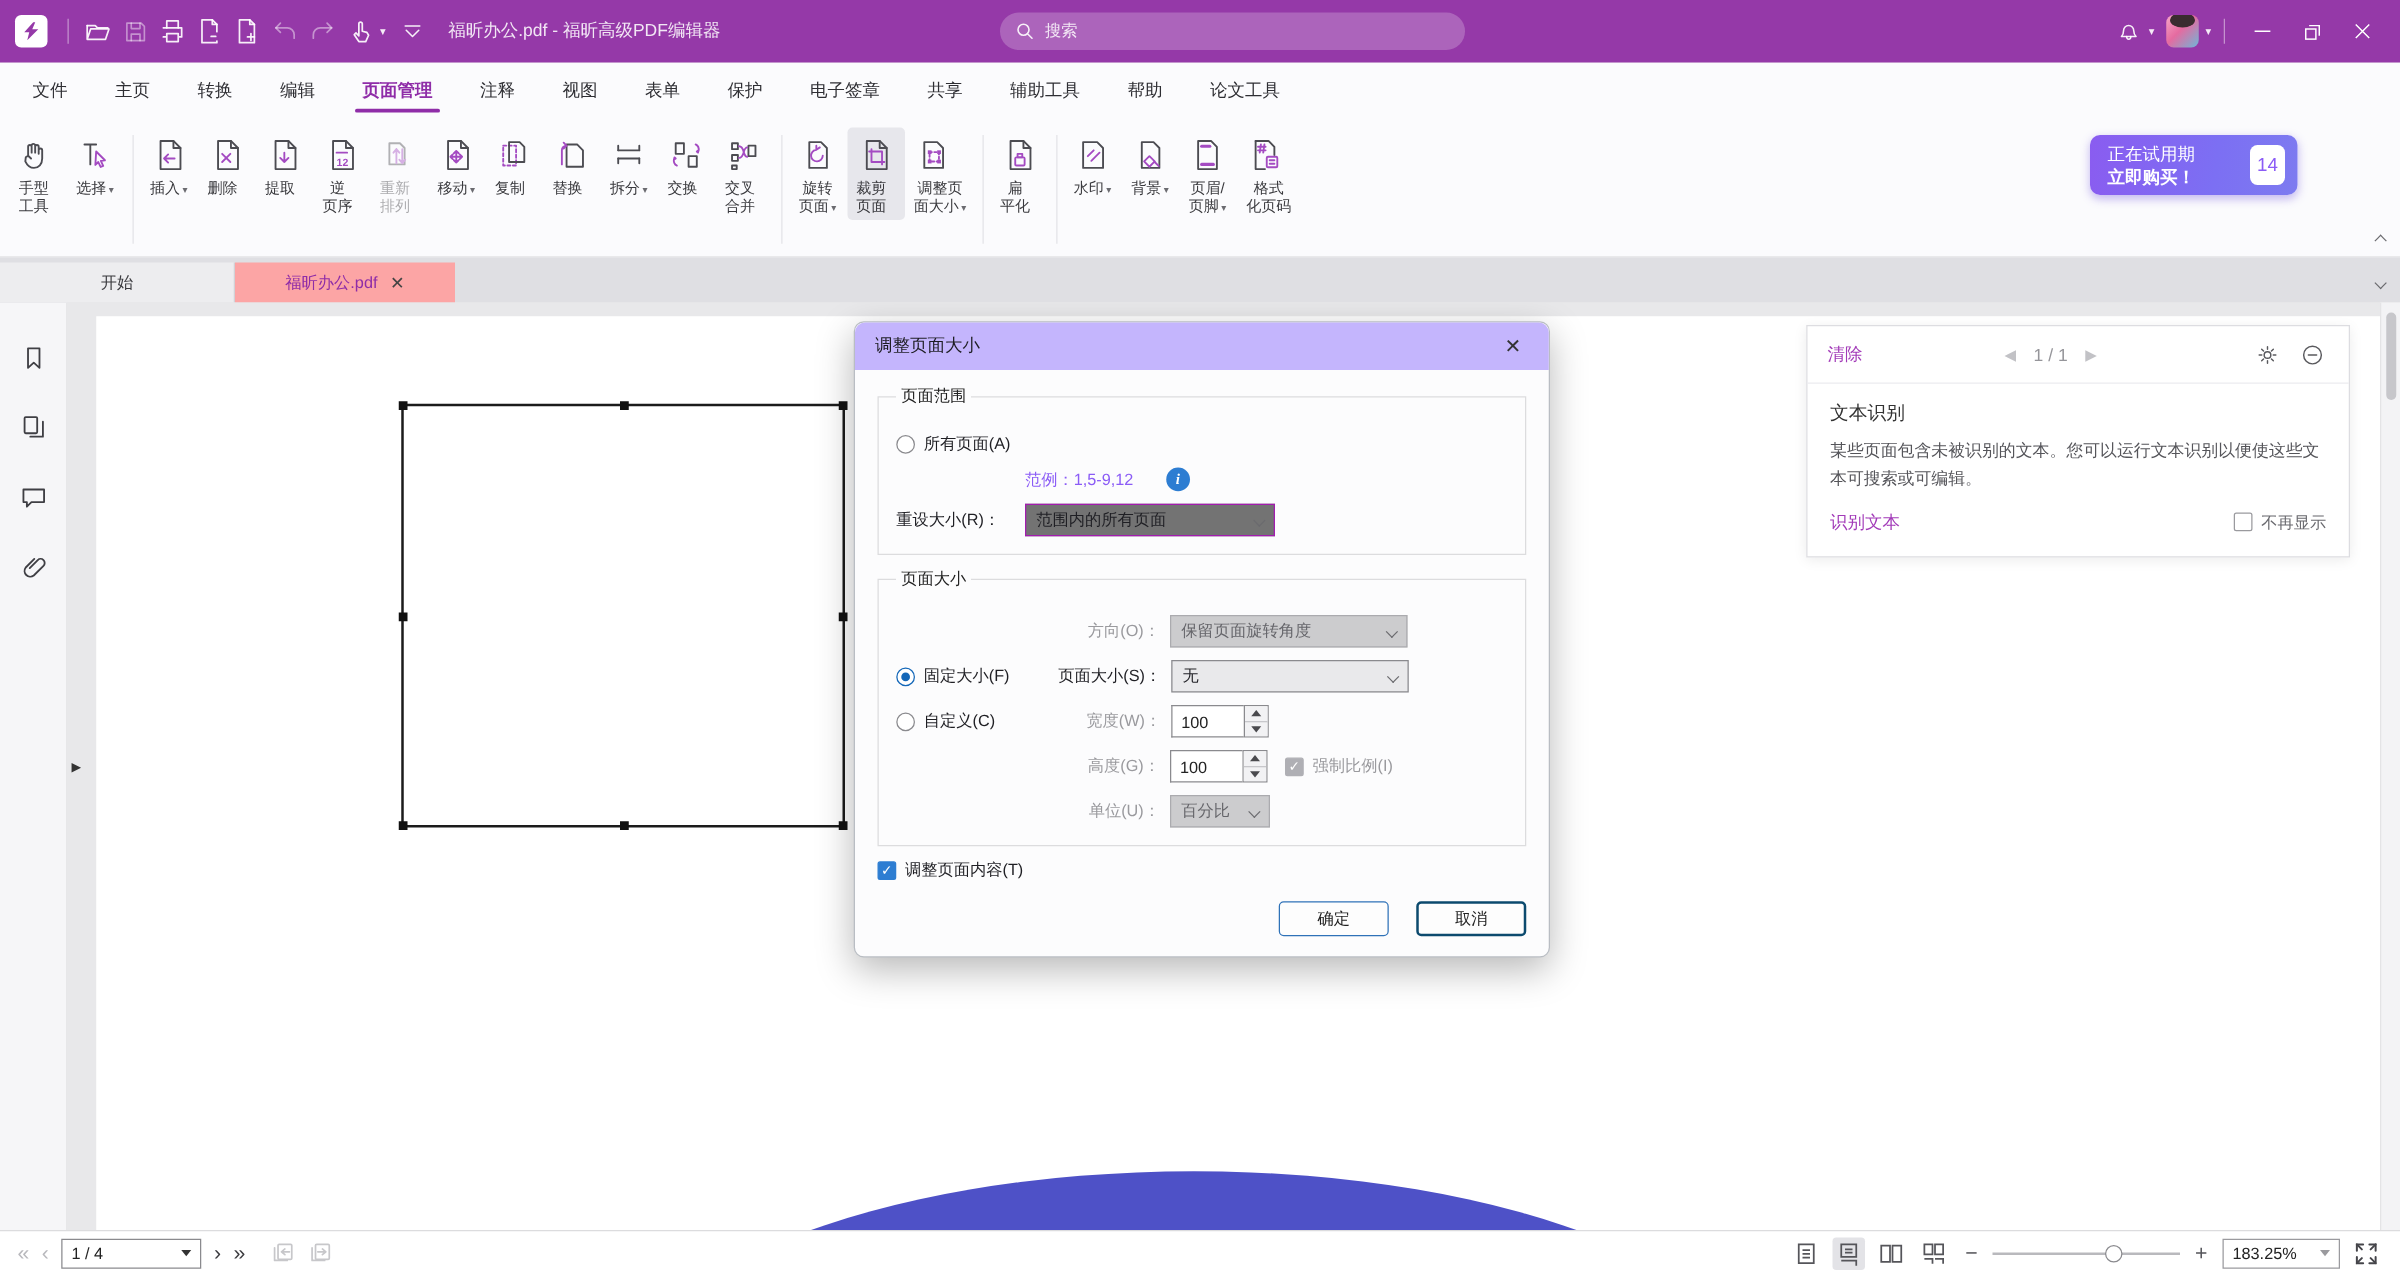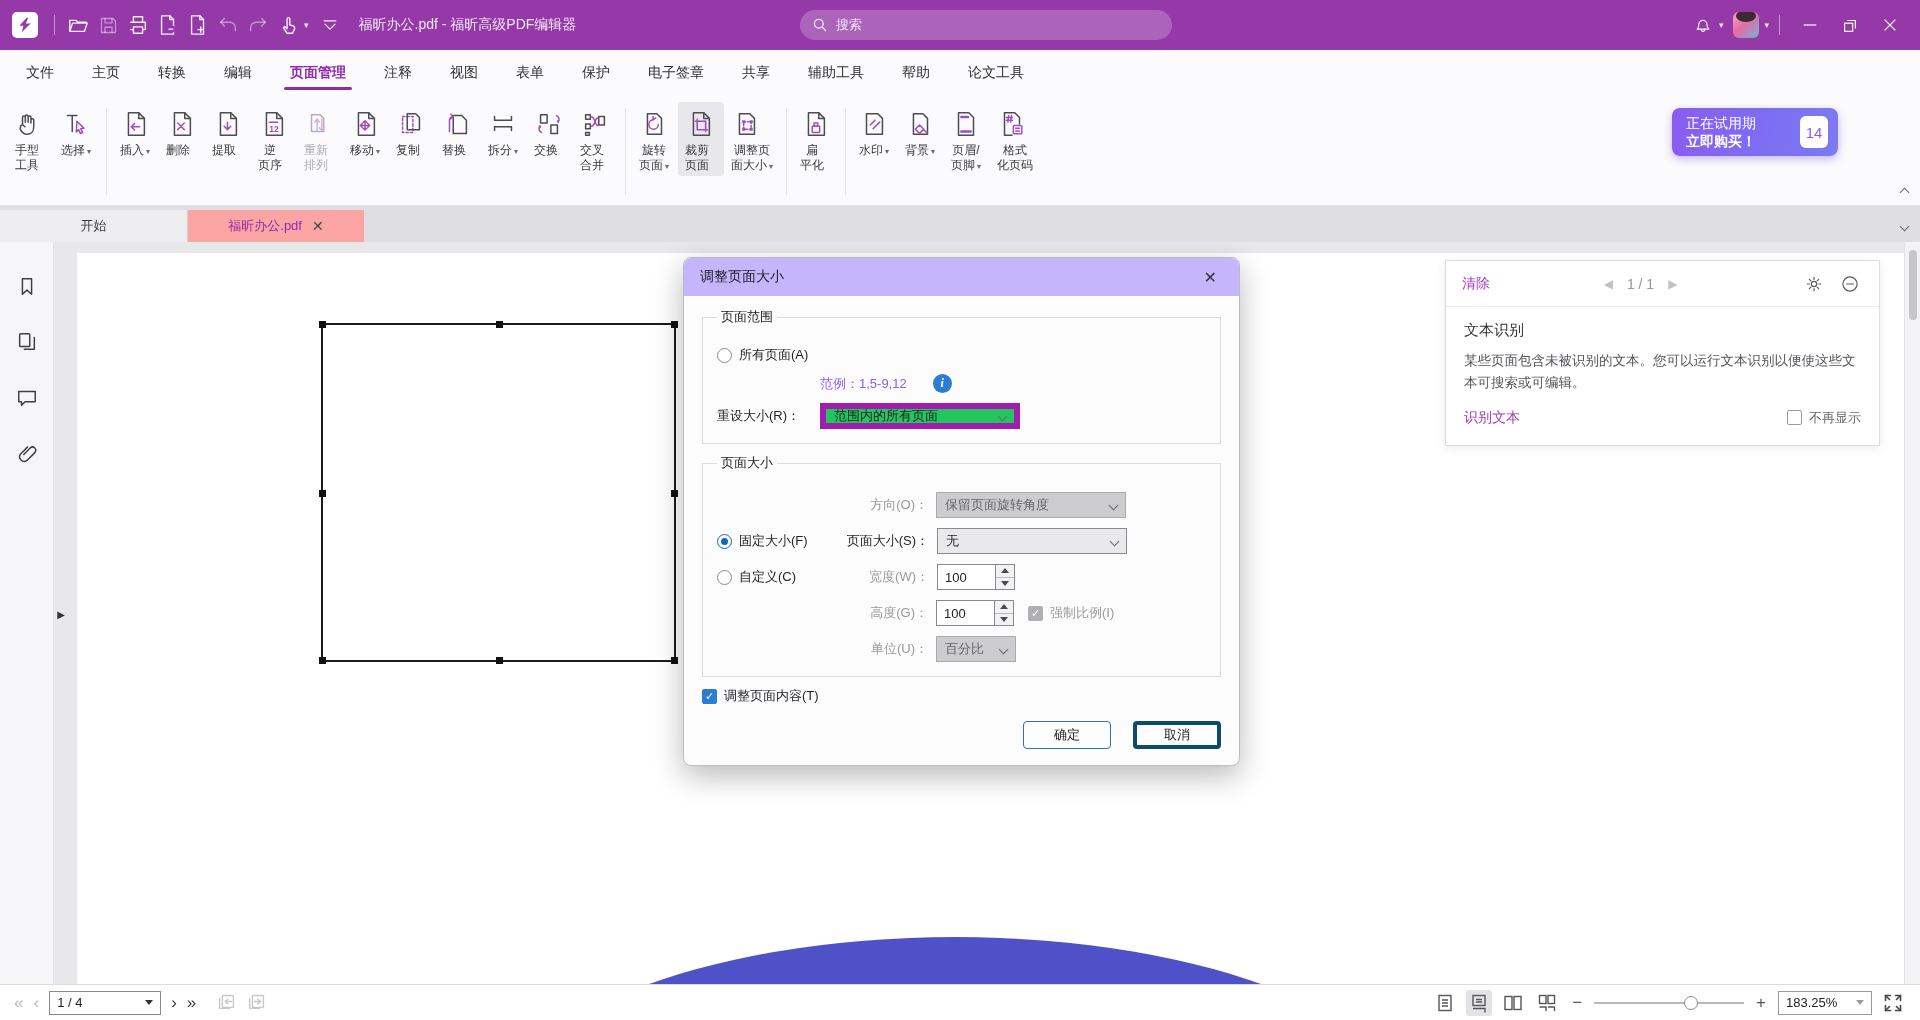--- a/index.html
+++ b/index.html
@@ -105,35 +105,35 @@
   .rlab.focus{outline:1px dotted #444;outline-offset:2px}
   .lab{font-size:13px;color:#1f1f24}
   .lab.dis{color:#9A9A9E}
   .w1{width:81px}.ind1{margin-left:103px}
   .grp{width:96px}.lab2{width:94px;text-align:right;margin-right:8px}
   .ind2{margin-left:117px}
   .txt{height:26px;border:1px solid #8A8A8E;background:#fff;font-size:13px;padding:0 7px;display:flex;align-items:center}
   .txt.pages{width:197px}
   .combo{height:26px;border:1px solid #8A8A8E;background:#E9E9EB;display:flex;align-items:center;padding:0 8px;font-size:13px;color:#1f1f24;cursor:pointer}
   .combo .chev{margin-left:auto}
-  .combo.focus{border:6px solid #a21caf;background:#22c55e}
+  .combo.focus{border:1px solid #a21caf;background:#737373}
   .combo.dis{background:#CCCCCE;border-color:#ABABAF;color:#66666b;cursor:default}
   .combo.w190{width:190px}.combo.w200{width:200px}.combo.w80{width:80px}
   .spin{display:flex;height:26px}
   .spin .txt{width:58px;border-right:none}
   .spin-btns{width:20px;display:flex;flex-direction:column;border:1px solid #8A8A8E}
   .spin-btns div{flex:1;display:flex;align-items:center;justify-content:center;background:#F2F2F4;cursor:pointer}
   .spin-btns div:first-child{border-bottom:1px solid #B9B9BD}
   .tri-up{width:0;height:0;border-left:4px solid transparent;border-right:4px solid transparent;border-bottom:5px solid #4a4a4e}
   .tri-dn{width:0;height:0;border-left:4px solid transparent;border-right:4px solid transparent;border-top:5px solid #4a4a4e}
   .hint{color:#8b5cf6;font-size:13px}
   .info-i{width:19px;height:19px;border-radius:50%;background:#2D7DD2;color:#fff;font:italic 700 12px "Liberation Serif",serif;display:flex;align-items:center;justify-content:center;margin-left:26px;cursor:pointer}
   .slash{margin:0 14px 0 20px;font-size:14px}
   .dlg-buttons{display:flex;justify-content:flex-end;gap:22px;margin-top:16px}
-  .btn{width:88px;height:28px;border-radius:4px;background:#FDFDFD;border:4px solid #0c4a6e;font-size:13px;display:flex;align-items:center;justify-content:center;cursor:pointer}
+  .btn{width:88px;height:28px;border-radius:4px;background:#FDFDFD;border:2px solid #0c4a6e;font-size:13px;display:flex;align-items:center;justify-content:center;cursor:pointer}
   .btn.primary{border:1px solid #2F72B8}
 
   
   .vscroll{width:16px;background:#F3F3F5;border-left:1px solid #E4E4E6;position:relative}
   .vthumb{position:absolute;left:4px;top:8px;width:8px;height:70px;border-radius:4px;background:#C7C7CB;cursor:pointer}
 
   
   .statusbar{height:36px;background:#fff;border-top:1px solid #DCDCDE;display:flex;align-items:center;padding:0 14px;flex:0 0 auto}
   .st-left{display:flex;align-items:center;gap:10px}
   .st-nav{font-size:17px;color:#3c3c40;cursor:pointer;line-height:1}

